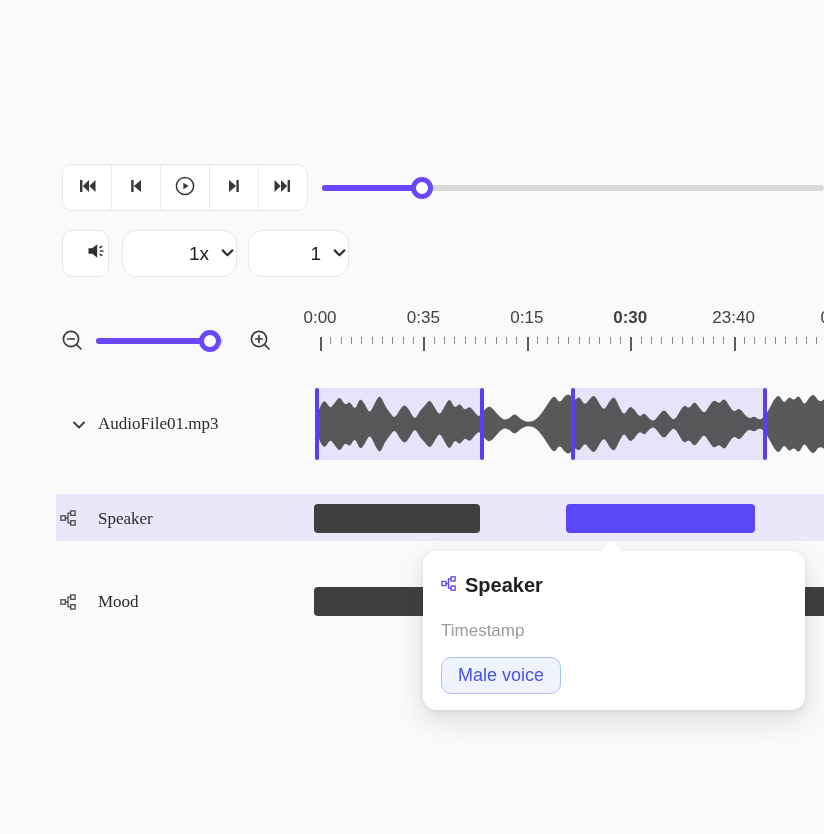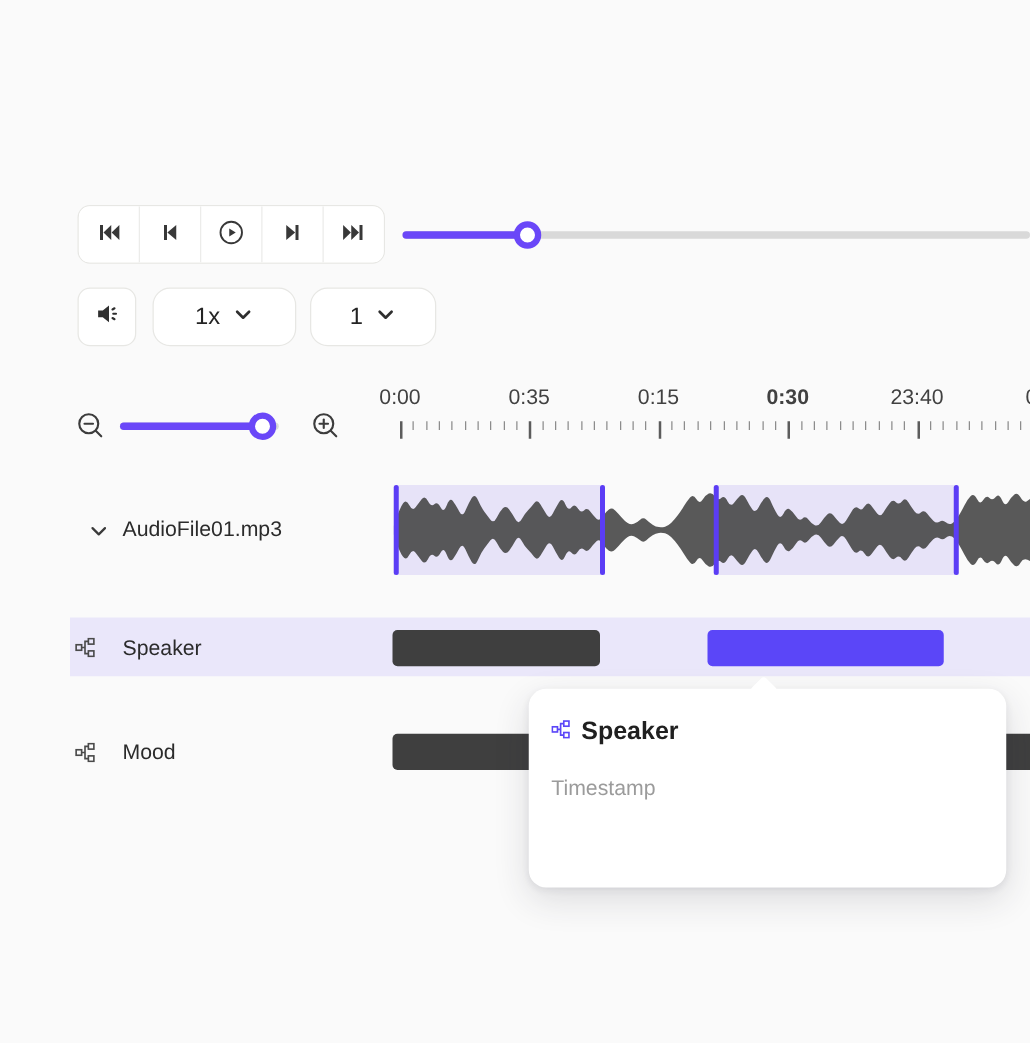--- a/index.html
+++ b/index.html
@@ -18,39 +18,39 @@
   .slider { position:absolute; height:22px; }
   .slider .track { position:absolute; left:0; right:0; top:8px; height:6px; background:#d9d9d9; border-radius:3px; }
   .slider .fill { position:absolute; left:0; top:8px; height:6px; background:#6a47f8; border-radius:3px; }
   .slider .handle { position:absolute; top:0; width:22px; height:22px; border-radius:50%;
     background:#fff; border:5px solid #6a47f8; margin-left:-11px; }
   #progress-slider { left:322px; top:177px; width:502px; }
   #zoom-slider { left:96px; top:330px; width:127px; }
 
   
   .ctl-btn { position:absolute; background:#fff; border:1px solid #e7e7e4; display:flex;
-    align-items:center; justify-content:center; gap:10px; cursor:pointer;
+    align-items:center; justify-content:flex-end; gap:10px; cursor:pointer;
     font-size:19px; color:#242424; font-family:"Liberation Sans",sans-serif; }
   #volume-btn { left:62px; top:230px; width:47px; height:47px; border-radius:10px; }
   #speed-btn  { left:122px; top:230px; width:115px; height:47px; border-radius:14px; }
   #track-count-btn { left:248px; top:230px; width:101px; height:47px; border-radius:14px; }
 
   .icon-btn { position:absolute; width:26px; height:26px; background:none; border:none; cursor:pointer; padding:0; }
   #zoom-out-btn { left:60px; top:328px; }
   #zoom-in-btn  { left:248px; top:328px; }
 
   
   #ruler { position:absolute; left:0; top:305px; width:824px; height:50px; }
   .ruler-label { position:absolute; top:3px; transform:translateX(-50%);
     font-size:17px; color:#414141; white-space:nowrap; }
   .tick { position:absolute; top:32px; background:#8c8c8c; width:1px; height:7px; }
   .tick.major { background:#5c5c5c; width:2px; height:14px; }
 
   
-  .row-label { position:absolute; left:98px; font-size:17px; color:#2b2b2b; }
+  .row-label { position:absolute; left:98px; font-size:17px; color:#2b2b2b;font-family:Liberation Serif, serif; }
   #audio-row { position:absolute; left:0; top:388px; width:824px; height:72px; }
   #speaker-row { position:absolute; left:0; top:494px; width:824px; height:47px; }
   #speaker-row .row-bg { position:absolute; left:56px; right:0; top:0; bottom:0; background:#eae7fa; }
   #mood-row { position:absolute; left:0; top:560px; width:824px; height:34px;margin-top:24px; }
 
   #waveform-wrap { position:absolute; left:315px; top:0; width:509px; height:72px; }
   .wave-region { position:absolute; top:0; height:72px; background:#e7e3f8; }
   .wave-bar { position:absolute; top:0; width:4px; height:72px; background:#5b3df5; border-radius:2px; }
   #wave-svg { position:absolute; left:0; top:0; }
 
@@ -308,15 +308,16 @@
         <svg width="15" height="15" viewBox="0 0 16 16" fill="none" stroke="#5b46f8" stroke-width="1.4">
           <rect x="0.9" y="5.8" width="4.4" height="4.4"></rect>
           <rect x="10.7" y="0.9" width="4.4" height="4.4"></rect>
           <rect x="10.7" y="10.7" width="4.4" height="4.4"></rect>
           <path d="M5.3 8 H8 M8 8 V3.1 H10.7 M8 8 V12.9 H10.7"></path>
         </svg>
       </span>
       <span class="tt-title">Speaker</span>
     </div>
     <span class="tt-ts-label">Timestamp</span>
+    <span class="tt-tag">Male voice</span>
   </div>
 
 </div>
 
 </body></html>

